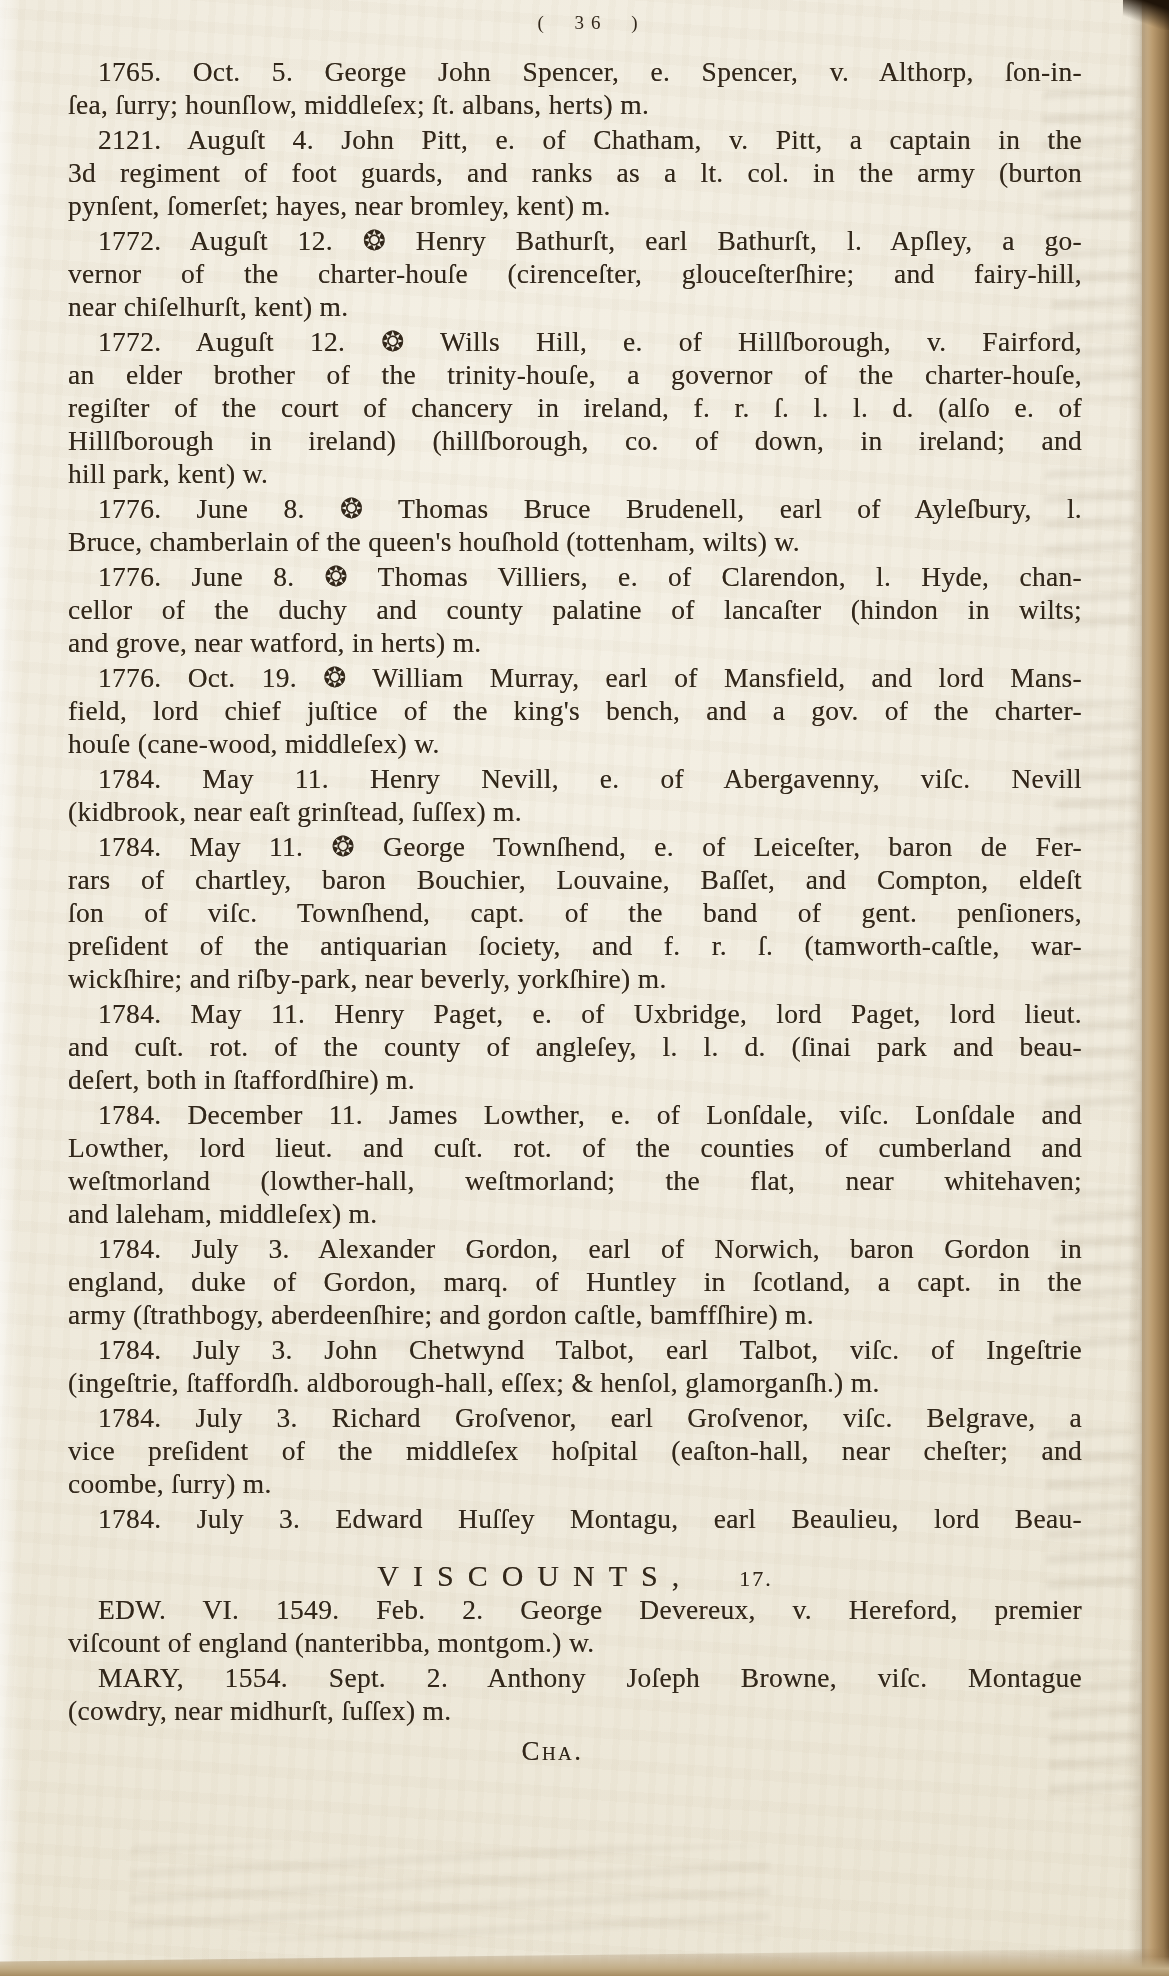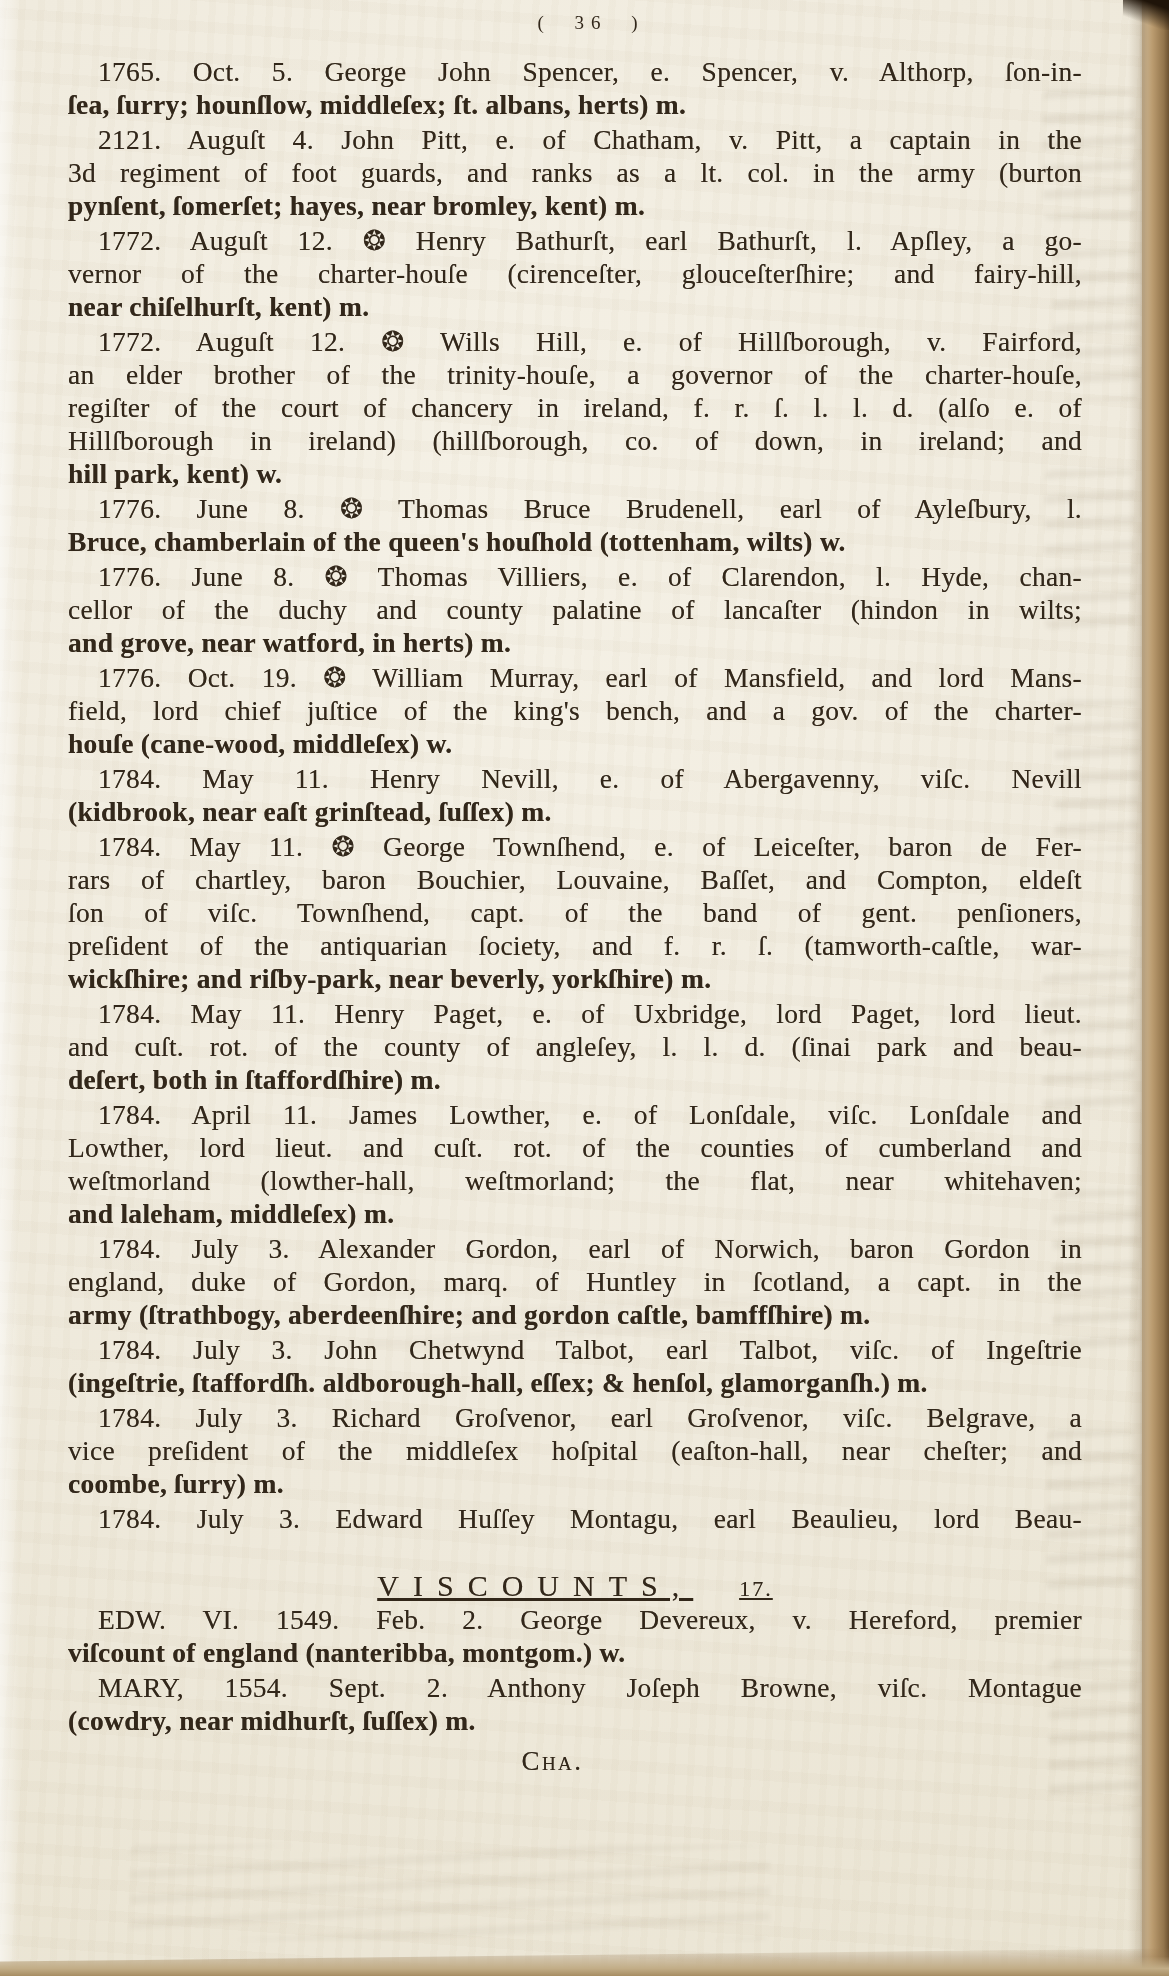--- a/index.html
+++ b/index.html
@@ -30,23 +30,23 @@
     background:repeating-linear-gradient(177deg, rgba(122,104,76,.17) 0 9px, rgba(0,0,0,0) 9px 25px);}
   
   .folio{position:absolute;top:12px;left:84px;width:1014px;text-align:center;
     font-size:19px;color:#32271a;letter-spacing:7px;word-spacing:12px;}
   .text-block{position:absolute;top:55px;left:68px;width:1014px;
     font-size:27.5px;line-height:33px;color:#32271a;letter-spacing:.3px;
     text-shadow:0 0 .5px rgba(50,39,26,.55);}
   .entry{margin:0 0 2px 0;}
   .line{text-align:justify;text-align-last:justify;white-space:normal;}
   .line.first{text-indent:30px;}
-  .line.last{text-align-last:left;font-weight:bold;}
+  .line.last{text-align-last:left;}
   .vh{display:flex;justify-content:center;align-items:baseline;gap:46px;
-    margin-top:34px;height:34px;line-height:34px;text-decoration:underline;}
+    margin-top:24px;height:34px;line-height:34px;}
   .vh .t{font-size:30px;letter-spacing:14px;}
   .vh .n{font-size:22px;letter-spacing:2px;}
   .catchword{margin-top:8px;text-align:center;padding-right:45px;
     font-variant:small-caps;letter-spacing:2.5px;font-size:27px;}
 </style>
 </head>
 <body>
 
 <div class="page">
   <div class="edge-left"></div>
@@ -113,21 +113,21 @@
           <div class="line">ſon of viſc. Townſhend, capt. of the band of gent. penſioners,</div>
           <div class="line">preſident of the antiquarian ſociety, and f. r. ſ. (tamworth-caſtle, war-</div>
           <div class="line last">wickſhire; and riſby-park, near beverly, yorkſhire) m.</div>
         </div>
         <div class="entry">
           <div class="line first">1784. May 11. Henry Paget, e. of Uxbridge, lord Paget, lord lieut.</div>
           <div class="line">and cuſt. rot. of the county of angleſey, l. l. d. (ſinai park and beau-</div>
           <div class="line last">deſert, both in ſtaffordſhire) m.</div>
         </div>
         <div class="entry">
-          <div class="line first">1784. April 11. James Lowther, e. of Lonſdale, viſc. Lonſdale and</div>
+          <div class="line first">1784. December 11. James Lowther, e. of Lonſdale, viſc. Lonſdale and</div>
           <div class="line">Lowther, lord lieut. and cuſt. rot. of the counties of cumberland and</div>
           <div class="line">weſtmorland (lowther-hall, weſtmorland; the flat, near whitehaven;</div>
           <div class="line last">and laleham, middleſex) m.</div>
         </div>
         <div class="entry">
           <div class="line first">1784. July 3. Alexander Gordon, earl of Norwich, baron Gordon in</div>
           <div class="line">england, duke of Gordon, marq. of Huntley in ſcotland, a capt. in the</div>
           <div class="line last">army (ſtrathbogy, aberdeenſhire; and gordon caſtle, bamffſhire) m.</div>
         </div>
         <div class="entry">

